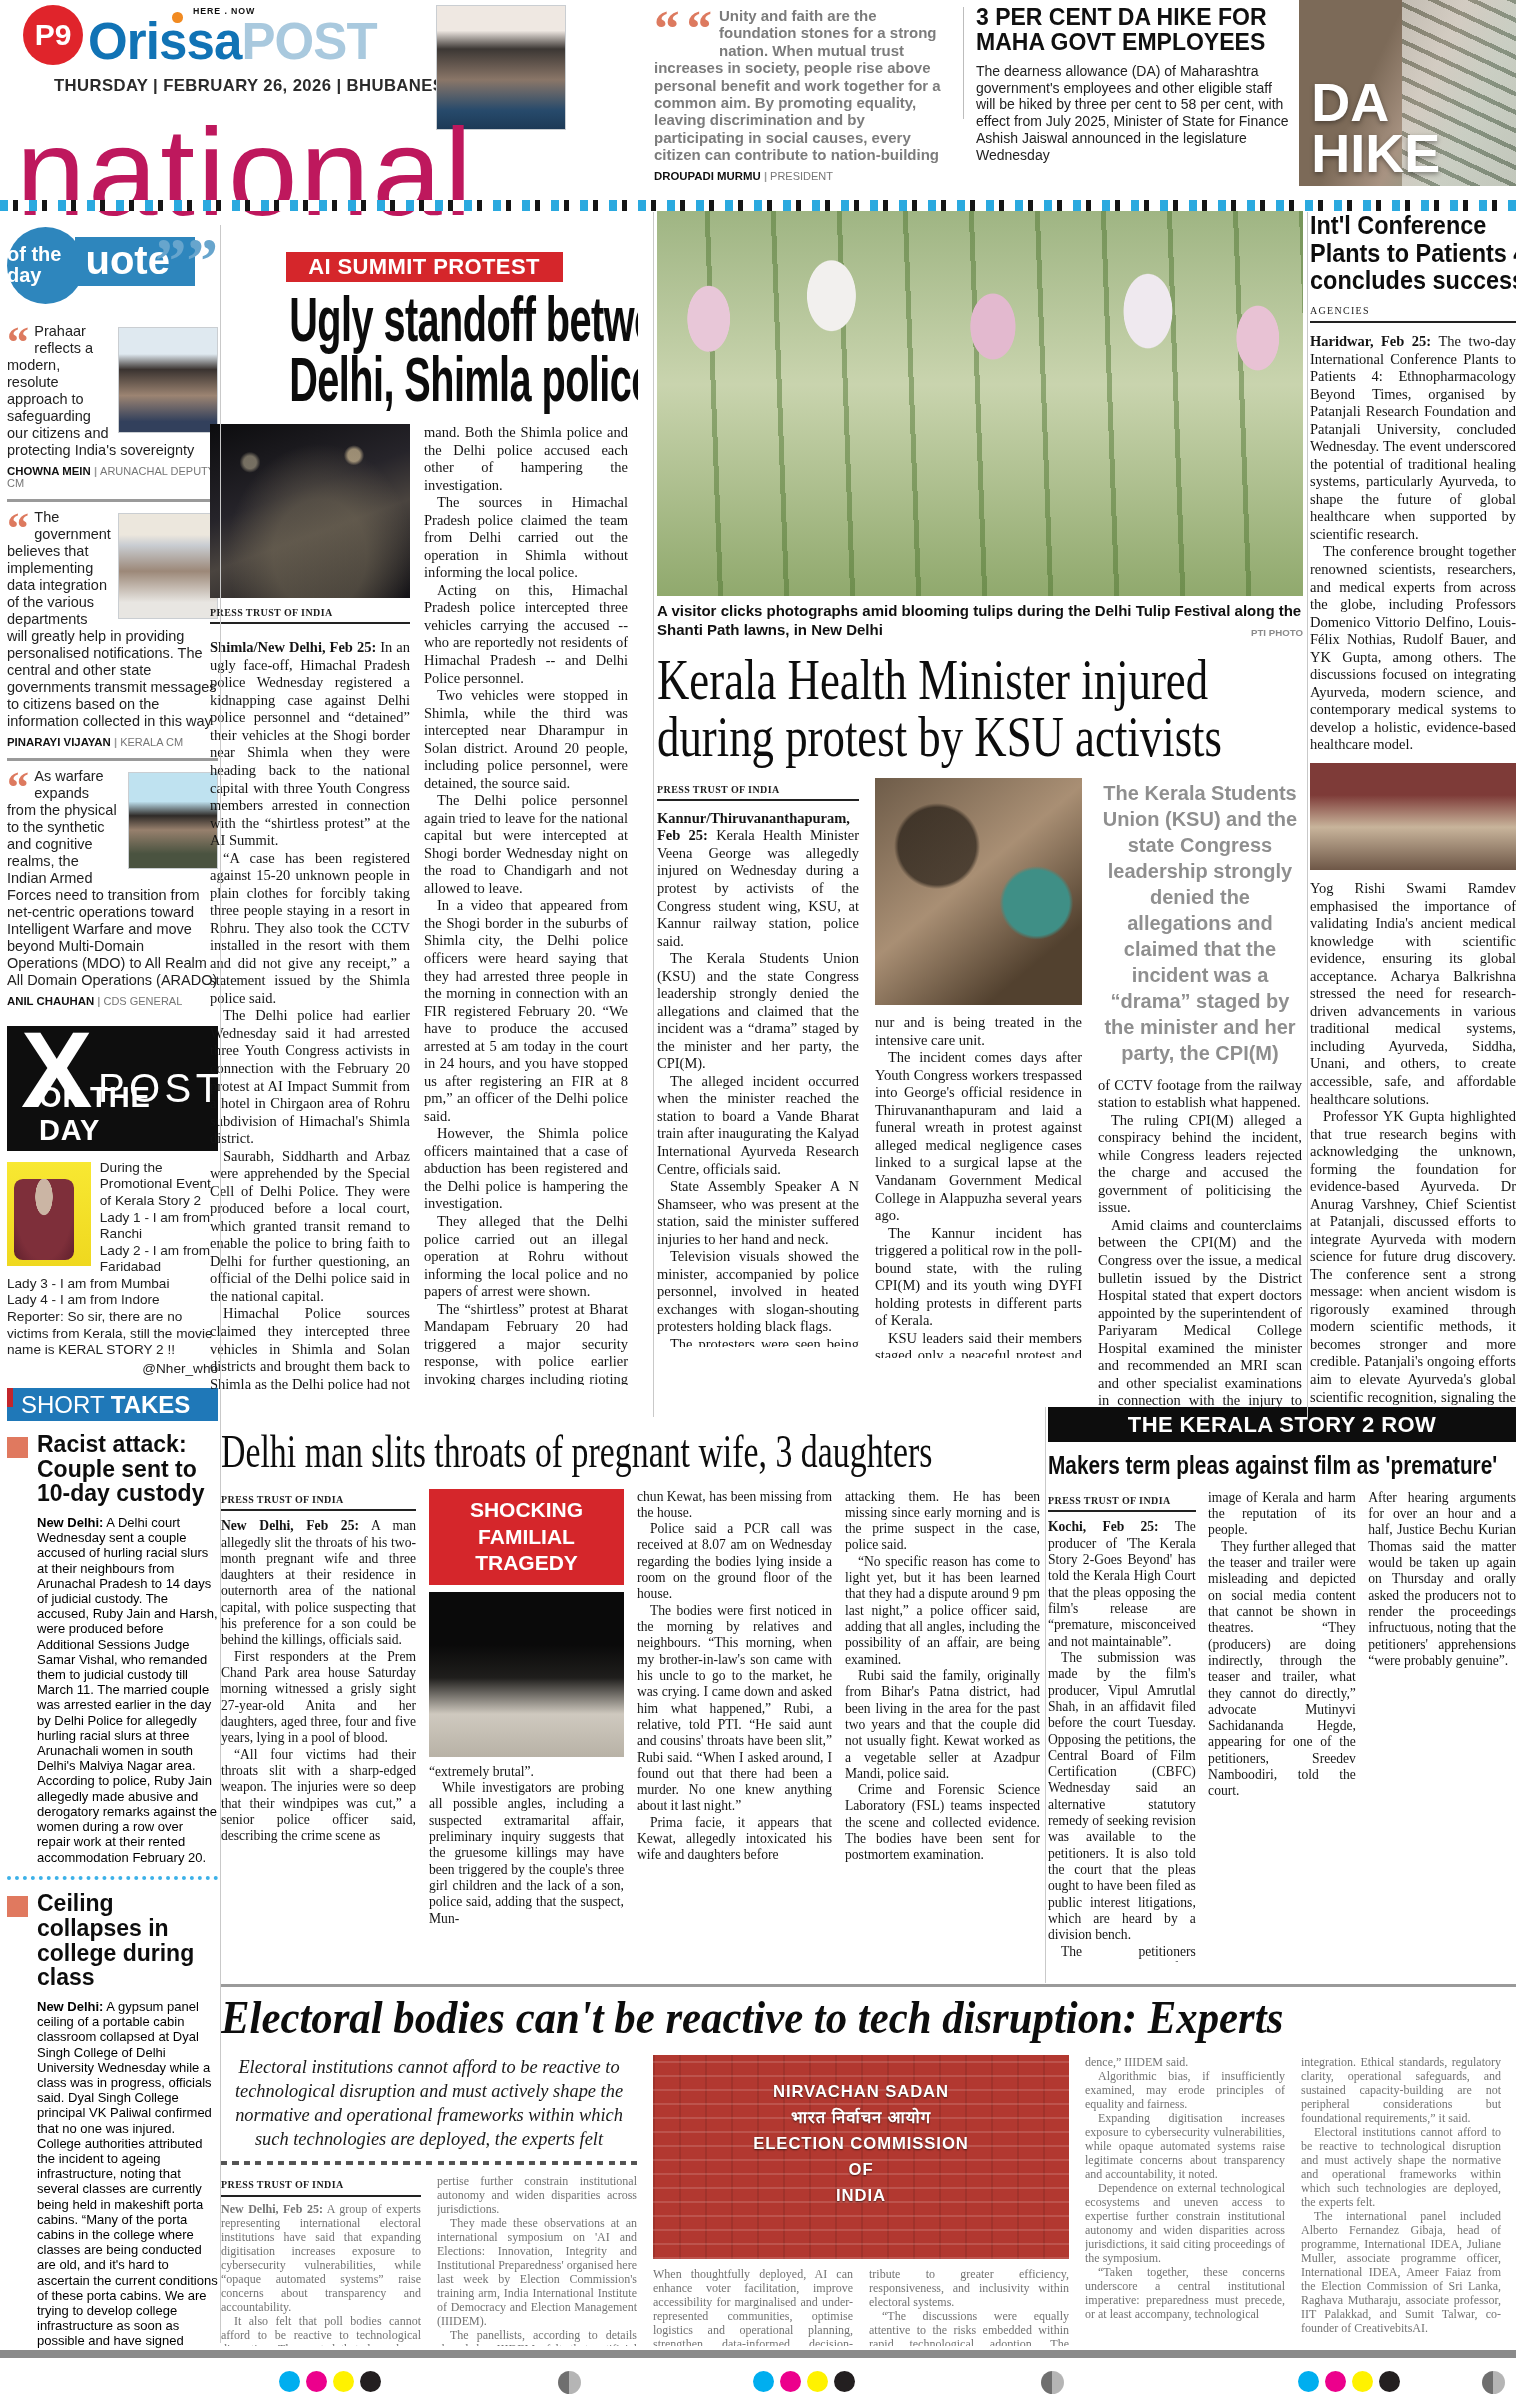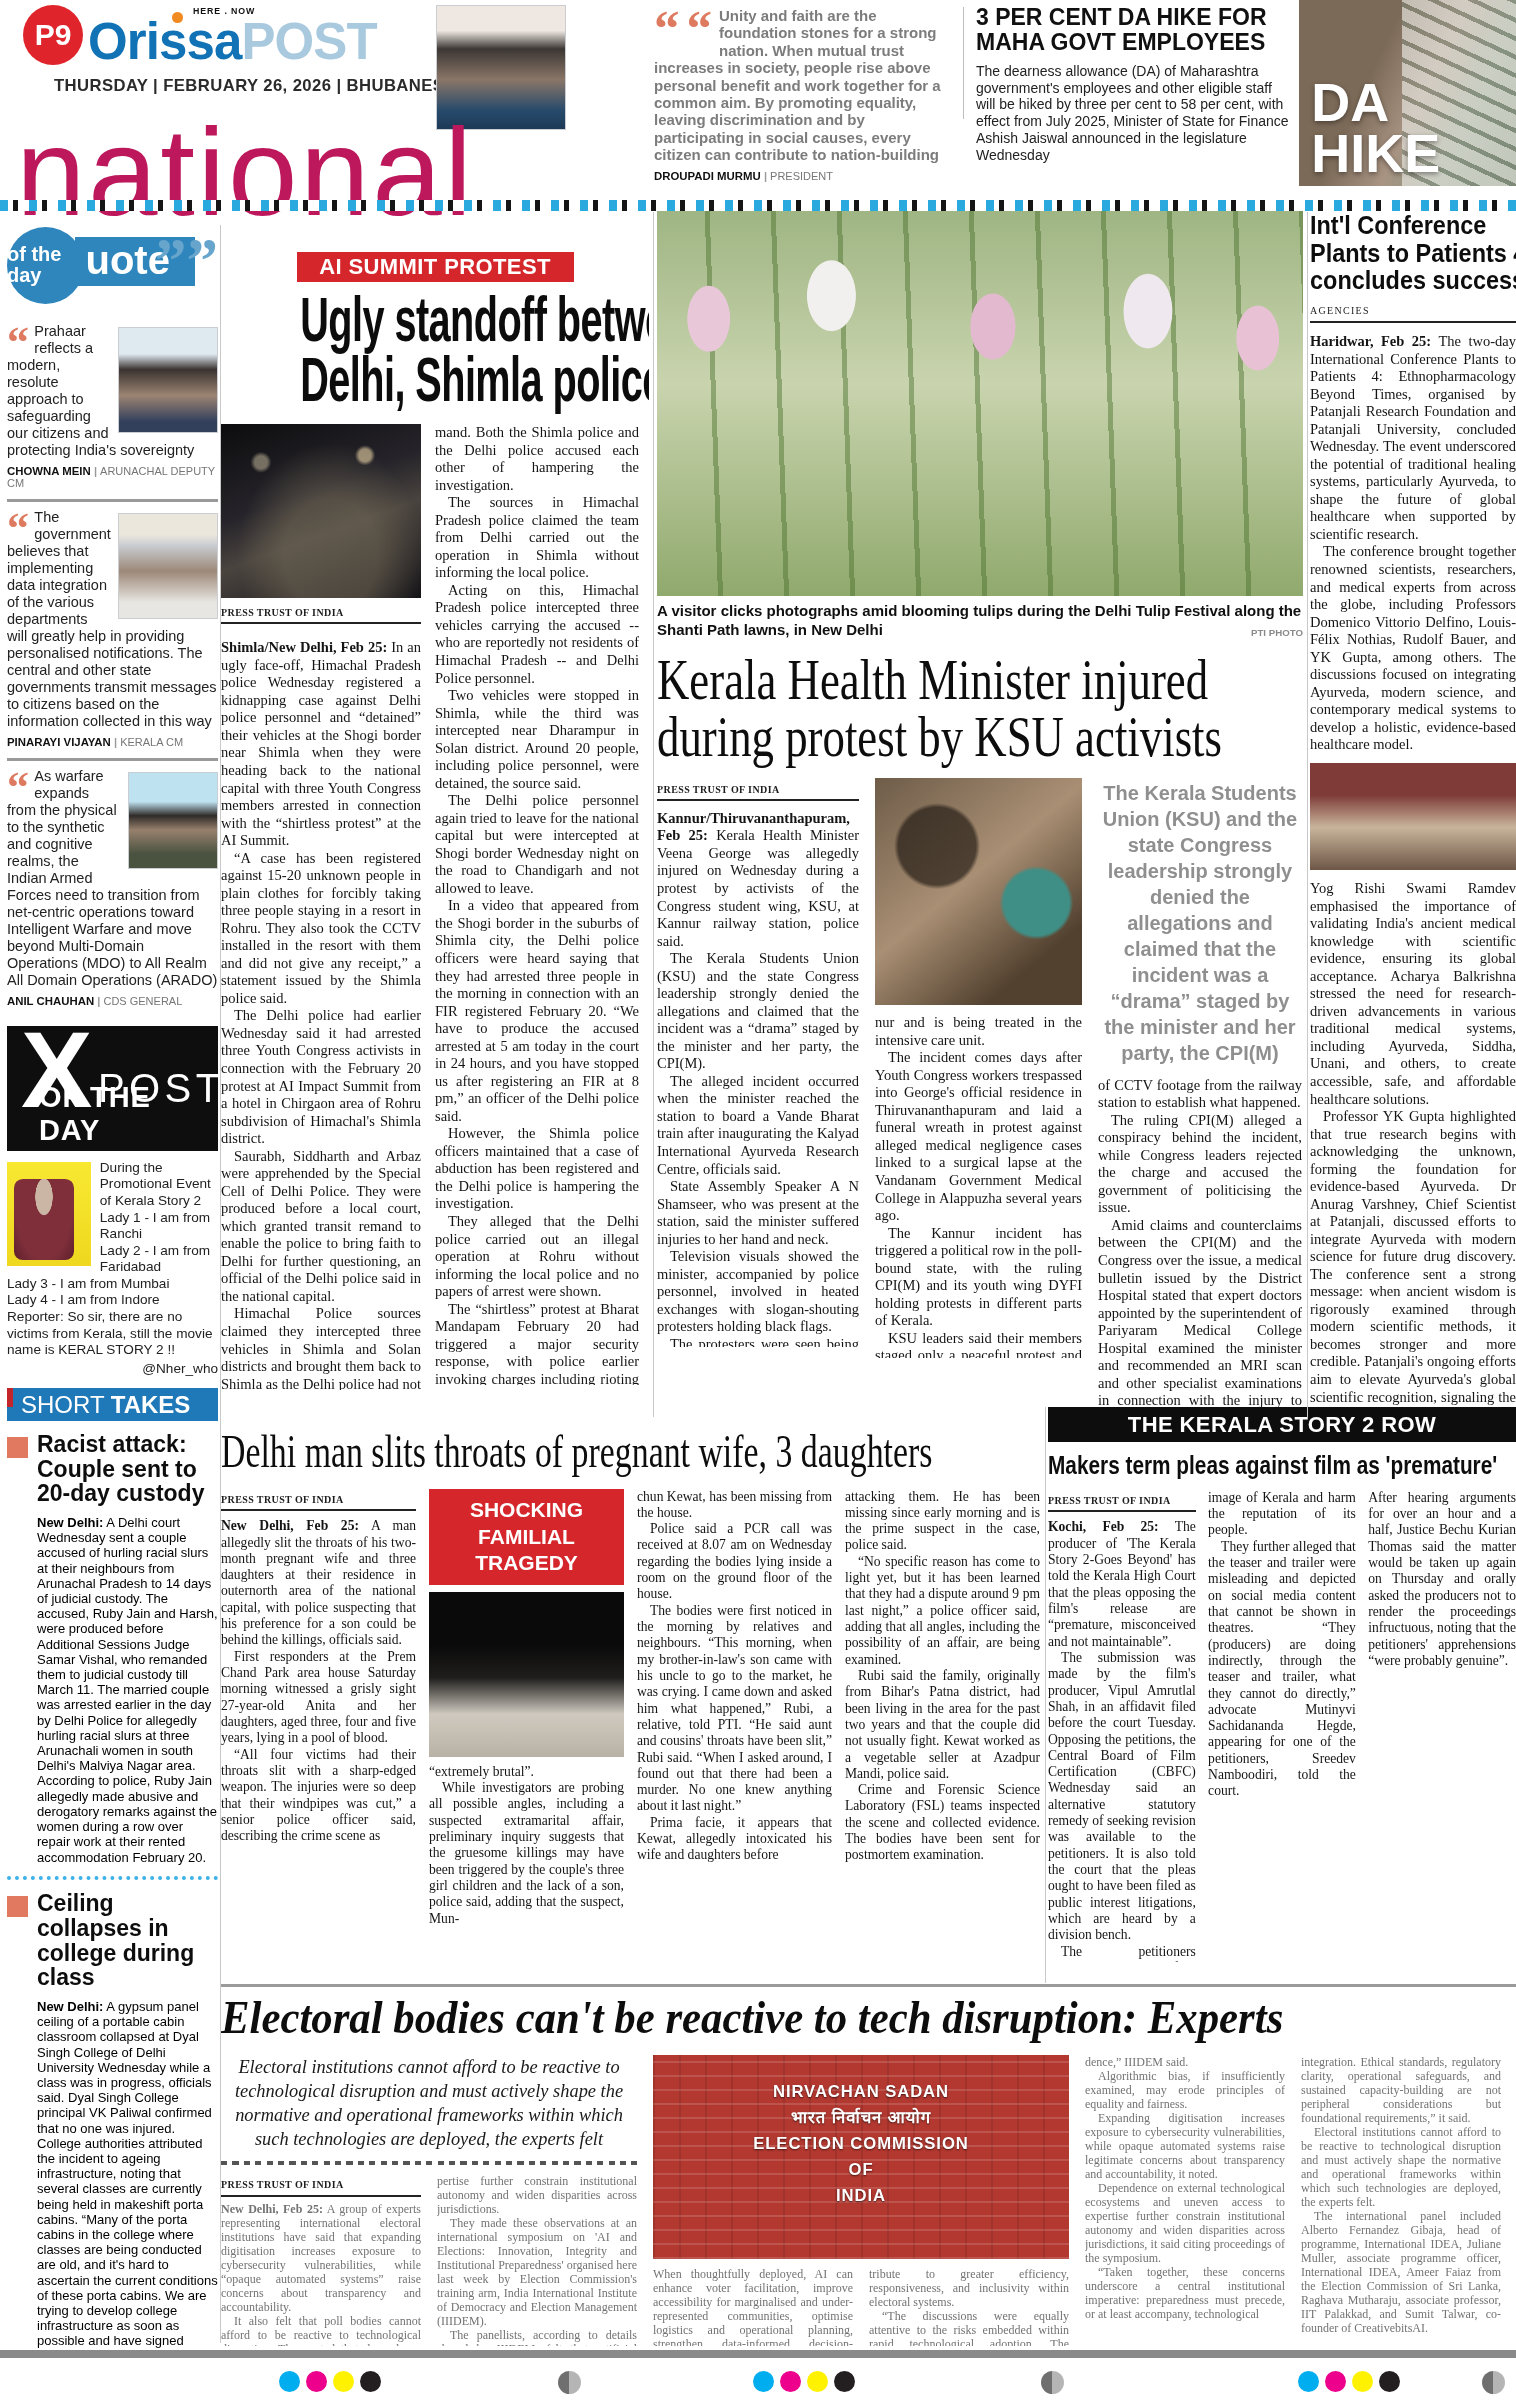--- a/index.html
+++ b/index.html
@@ -80,21 +80,21 @@
   #st-bar::before{content:"";position:absolute;left:0;top:0;width:6.1px;height:19.3px;background:#c2262b;}
   #st-bar b{font-weight:800;}
   .st{margin-top:11.4px;position:relative;padding-left:30px;}
   .st .bullet{position:absolute;left:0;top:4.4px;width:21px;height:21px;background:#e0795f;}
   .st .t{font-size:23px;font-weight:800;line-height:1.07;color:#0d0d0d;}
   .st .b{margin-top:9px;font-size:13px;line-height:1.17;color:#000000;}
   .st .b p{text-indent:0;}
   .dots{margin-top:11.4px;height:0;border-top:4.4px dotted #3db1e8;}
 
   
-  #main-story{left:221px;top:227px;width:428px;height:1191px;overflow:hidden;}
+  #main-story{left:210px;top:227px;width:428px;height:1191px;overflow:hidden;}
   #kicker{width:277px;height:30px;margin:24.6px auto 0;background:#d5262b;color:#fff;
      font-size:22px;font-weight:700;line-height:30px;text-align:center;letter-spacing:0.4px;}
   .hl-cond{font-weight:700;color:#0c0c0c;white-space:nowrap;transform-origin:left;}
   #main-hl{margin-top:8.8px;}
   #main-hl div{font-size:63px;line-height:.95;letter-spacing:-0.9px;transform:scaleX(.63);}
   .byline{font-family:"Liberation Serif",serif;font-weight:700;font-size:10px;letter-spacing:0.4px;
      color:#1c1c1c;border-bottom:2.6px solid #222;padding:5.3px 0 4.4px;}
   .body-txt{font-family:"Liberation Serif",serif;font-size:14.5px;line-height:1.21;color:#141414;}
   #main-cols{display:flex;gap:14px;margin-top:14px;}
   #main-c1{width:200px;}
@@ -287,21 +287,21 @@
         </div>
       <div class="handle">@Nher_who</div>
     </div>
 
     <div id="st-bar">
       <span>SHORT </span><b>TAKES</b>
     </div>
 
     <div class="st">
       <span class="bullet"></span>
-      <div class="t">Racist attack: Couple sent to 20-day custody</div>
+      <div class="t">Racist attack: Couple sent to 10-day custody</div>
       <div class="b paras">
           <p><b>New Delhi:</b> A Delhi court Wednesday sent a couple accused of hurling racial slurs at their neighbours from Arunachal Pradesh to 14 days of judicial custody. The accused, Ruby Jain and Harsh, were produced before Additional Sessions Judge Samar Vishal, who remanded them to judicial custody till March 11. The married couple was arrested earlier in the day by Delhi Police for allegedly hurling racial slurs at three Arunachali women in south Delhi's Malviya Nagar area. According to police, Ruby Jain allegedly made abusive and derogatory remarks against the women during a row over repair work at their rented accommodation February 20.</p>
         </div>
     </div>
     <div class="dots"></div>
     <div class="st">
       <span class="bullet"></span>
       <div class="t">Ceiling collapses in college during class</div>
       <div class="b paras">
           <p><b>New Delhi:</b> A gypsum panel ceiling of a portable cabin classroom collapsed at Dyal Singh College of Delhi University Wednesday while a class was in progress, officials said.  Dyal Singh College principal VK Paliwal confirmed that no one was injured. College authorities attributed the incident to ageing infrastructure, noting that several classes are currently being held in makeshift porta cabins. “Many of the porta cabins in the college where classes are being conducted are old, and it's hard to ascertain the current conditions of these porta cabins. We are trying to develop college infrastructure as soon as possible and have signed several MoUs for it,” Paliwal said.</p>

